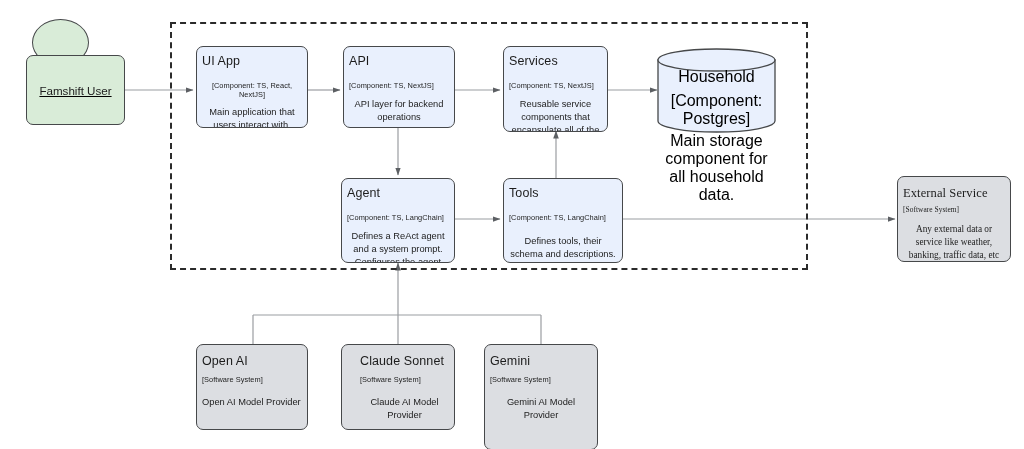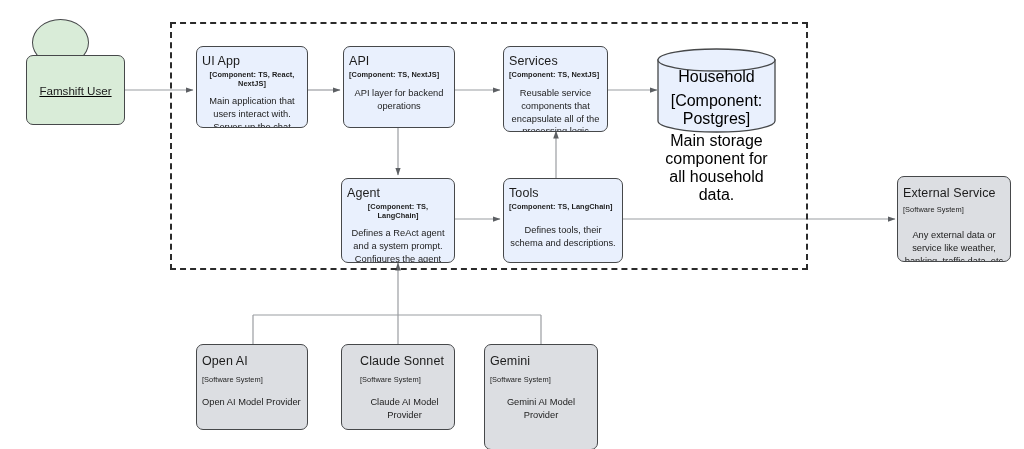--- a/index.html
+++ b/index.html
@@ -56,21 +56,21 @@
     font-size: 9.3px;
     color: #1c1c1c;
     line-height: 1.38;
     letter-spacing: 0px;
   }
   .fill-blue  { background: #e9f0fd; }
   .fill-gray  { background: #dcdee2; }
 
   
   .comp { padding: 7px 5px 6px 5px; justify-content: flex-start; }
-  .comp .tech { margin-top: 3px; font-weight: bold; }
+  .comp .tech { margin-top: 14px; }
   .comp .desc { margin-top: 7px; }
 
   
   .sys { padding: 9px 5px 6px 5px; justify-content: flex-start; }
   .sys .tech { margin-top: 8px; }
   .sys .desc { margin-top: 11px; }
 
   
   #actor-head {
     position: absolute;
@@ -202,24 +202,24 @@
     <span class="tech">[Component: TS, LangChain]</span>
     <span class="desc">Defines a ReAct agent and a system prompt. Configures the agent with the tools</span>
   </div>
 
   <div class="node comp fill-blue" style="left:503px; top:178px; width:120px; height:85px;">
     <span class="title">Tools</span>
     <span class="tech">[Component: TS, LangChain]</span>
     <span class="desc" style="margin-top:12px;">Defines tools, their schema and descriptions.</span>
   </div>
 
-  <div class="node sys fill-gray" style="left:897px; top:176px; width:114px; height:86px;">
+  <div class="node sys fill-gray" style="left:897px; top:176px; width:114px; height:86px;font-family:Liberation Serif, serif;">
     <span class="title">External Service</span>
     <span class="tech" style="margin-top:6px;">[Software System]</span>
-    <span class="desc" style="margin-top:14px;">Any external data or service like weather, banking, traffic data, etc</span>
+    <span class="desc" style="margin-top:8px;">Any external data or service like weather, banking, traffic data, etc</span>
   </div>
 
   <div class="node sys fill-gray" style="left:196px; top:344px; width:112px; height:86px;">
     <span class="title">Open AI</span>
     <span class="tech">[Software System]</span>
     <span class="desc">Open AI Model Provider</span>
   </div>
 
   <div class="node sys fill-gray" style="left:341px; top:344px; width:114px; height:86px;padding-left:18px;">
     <span class="title">Claude Sonnet</span>

